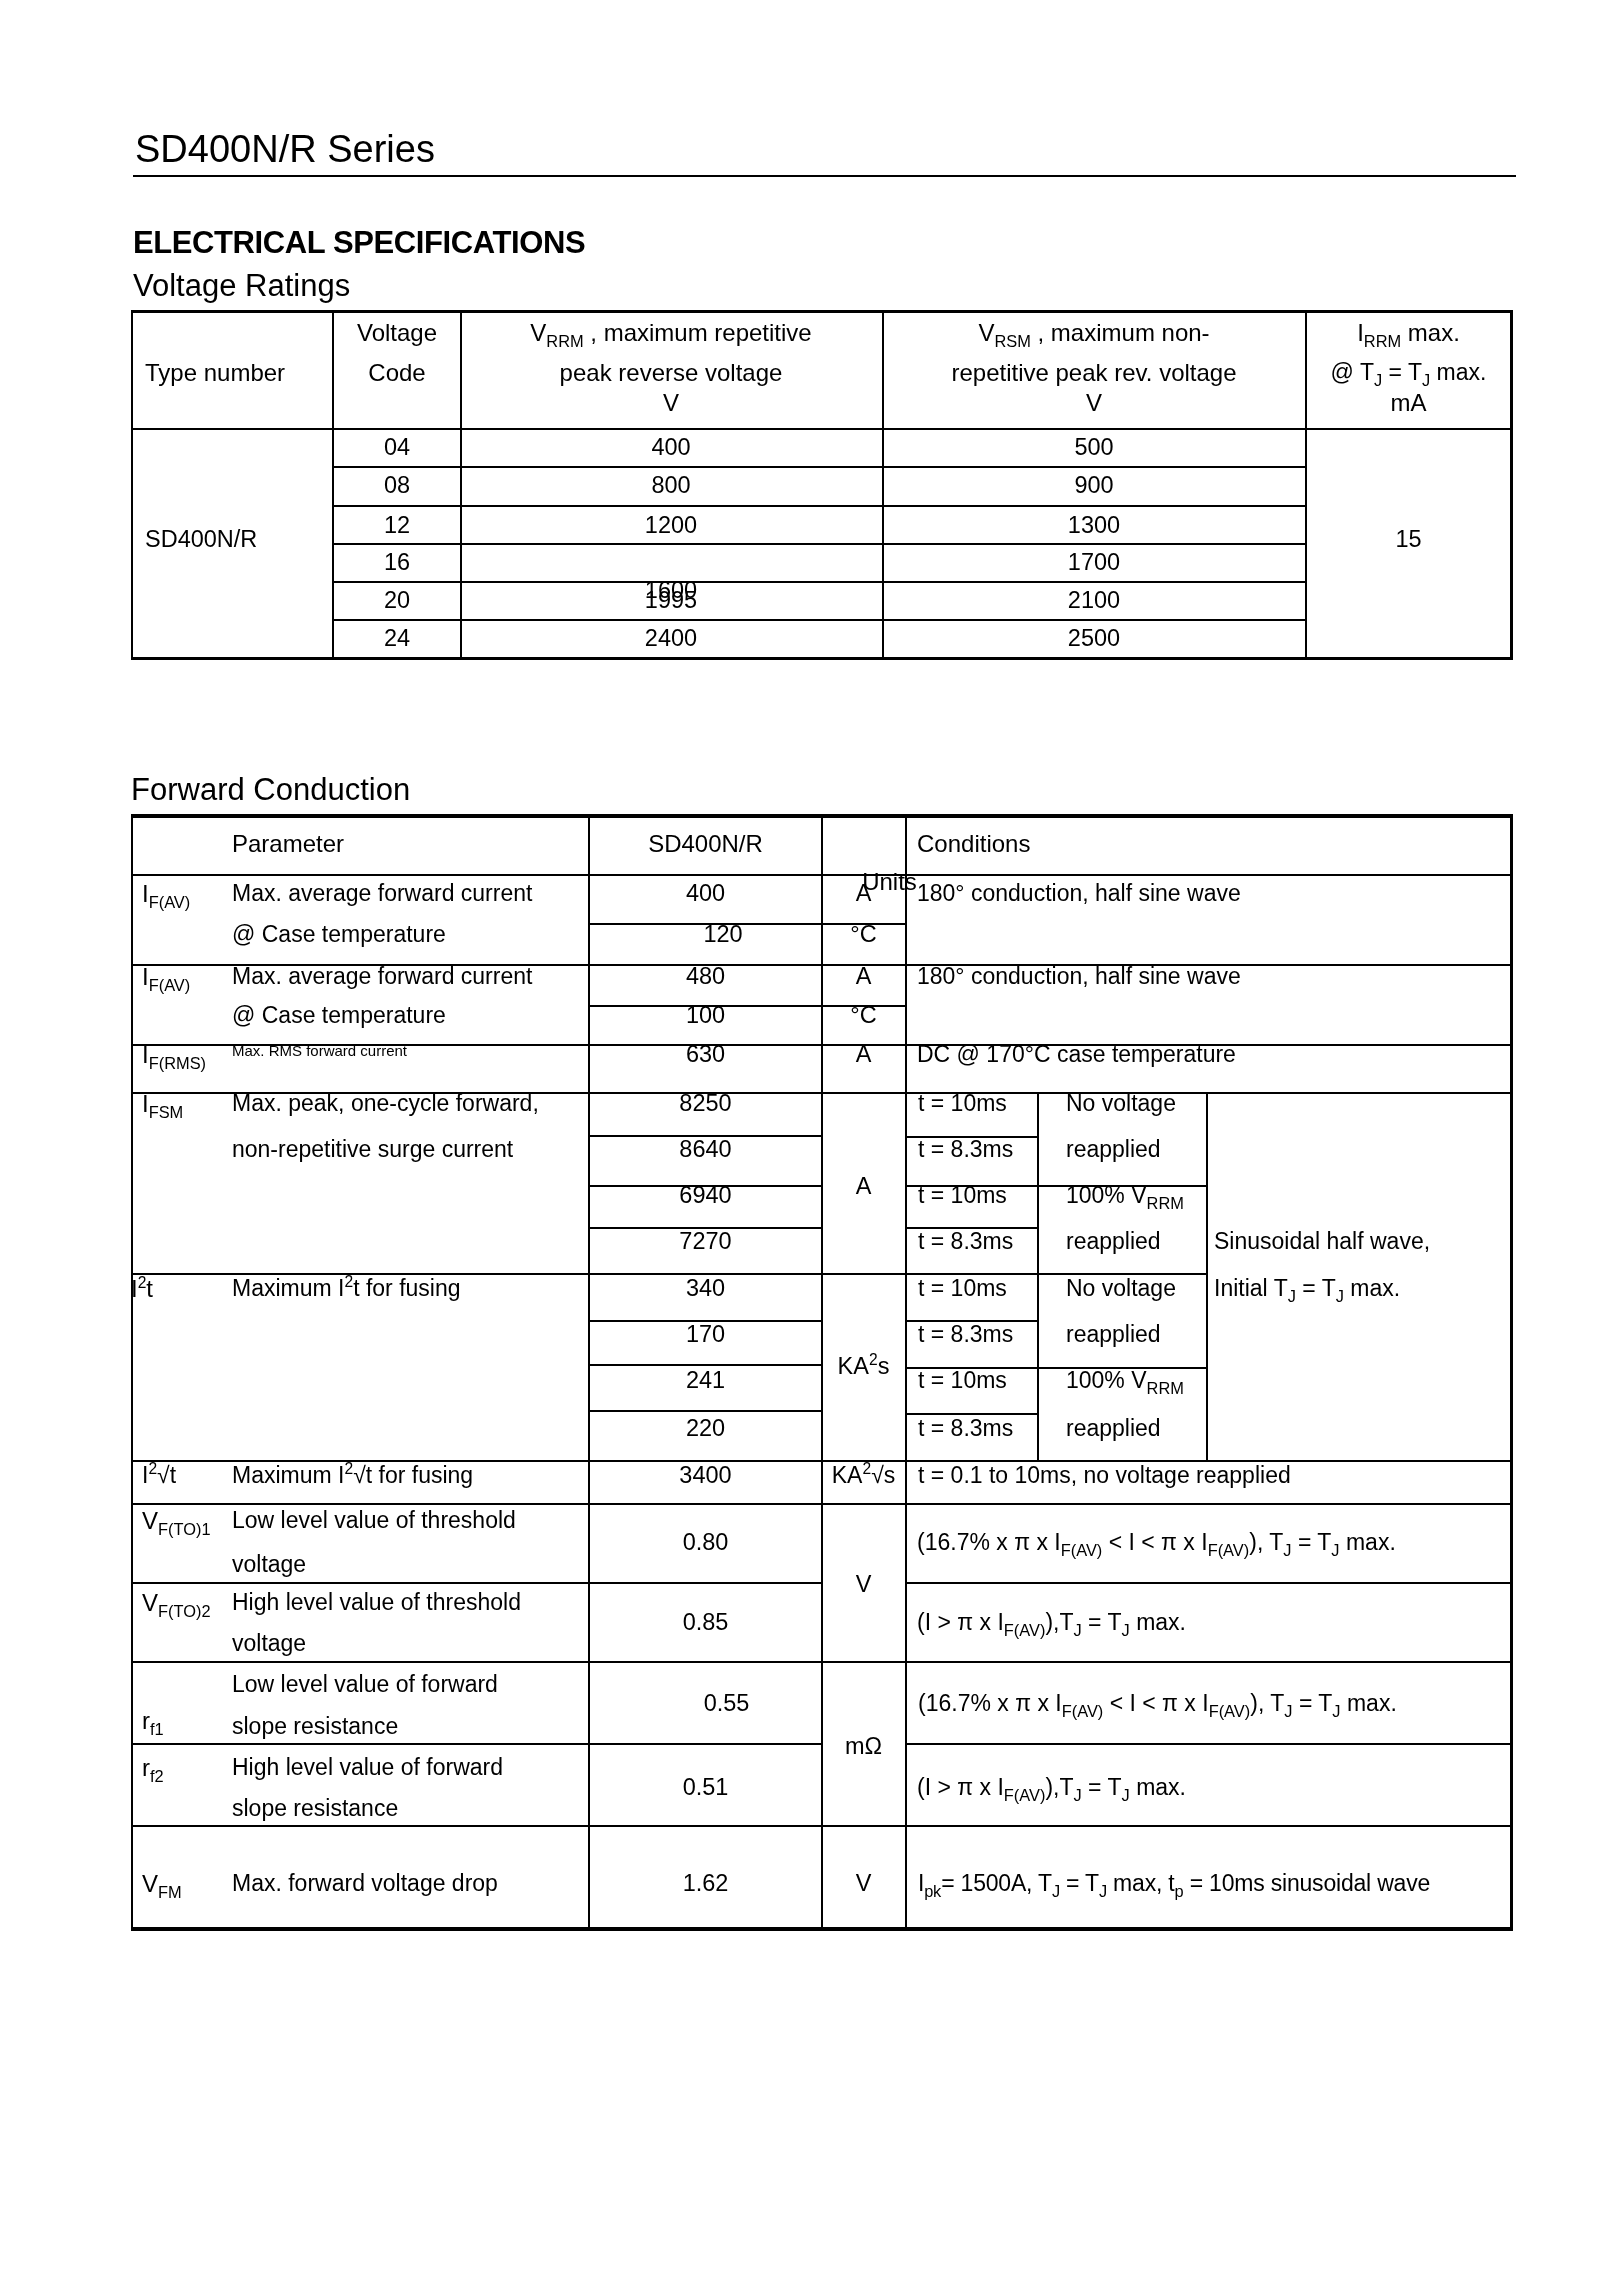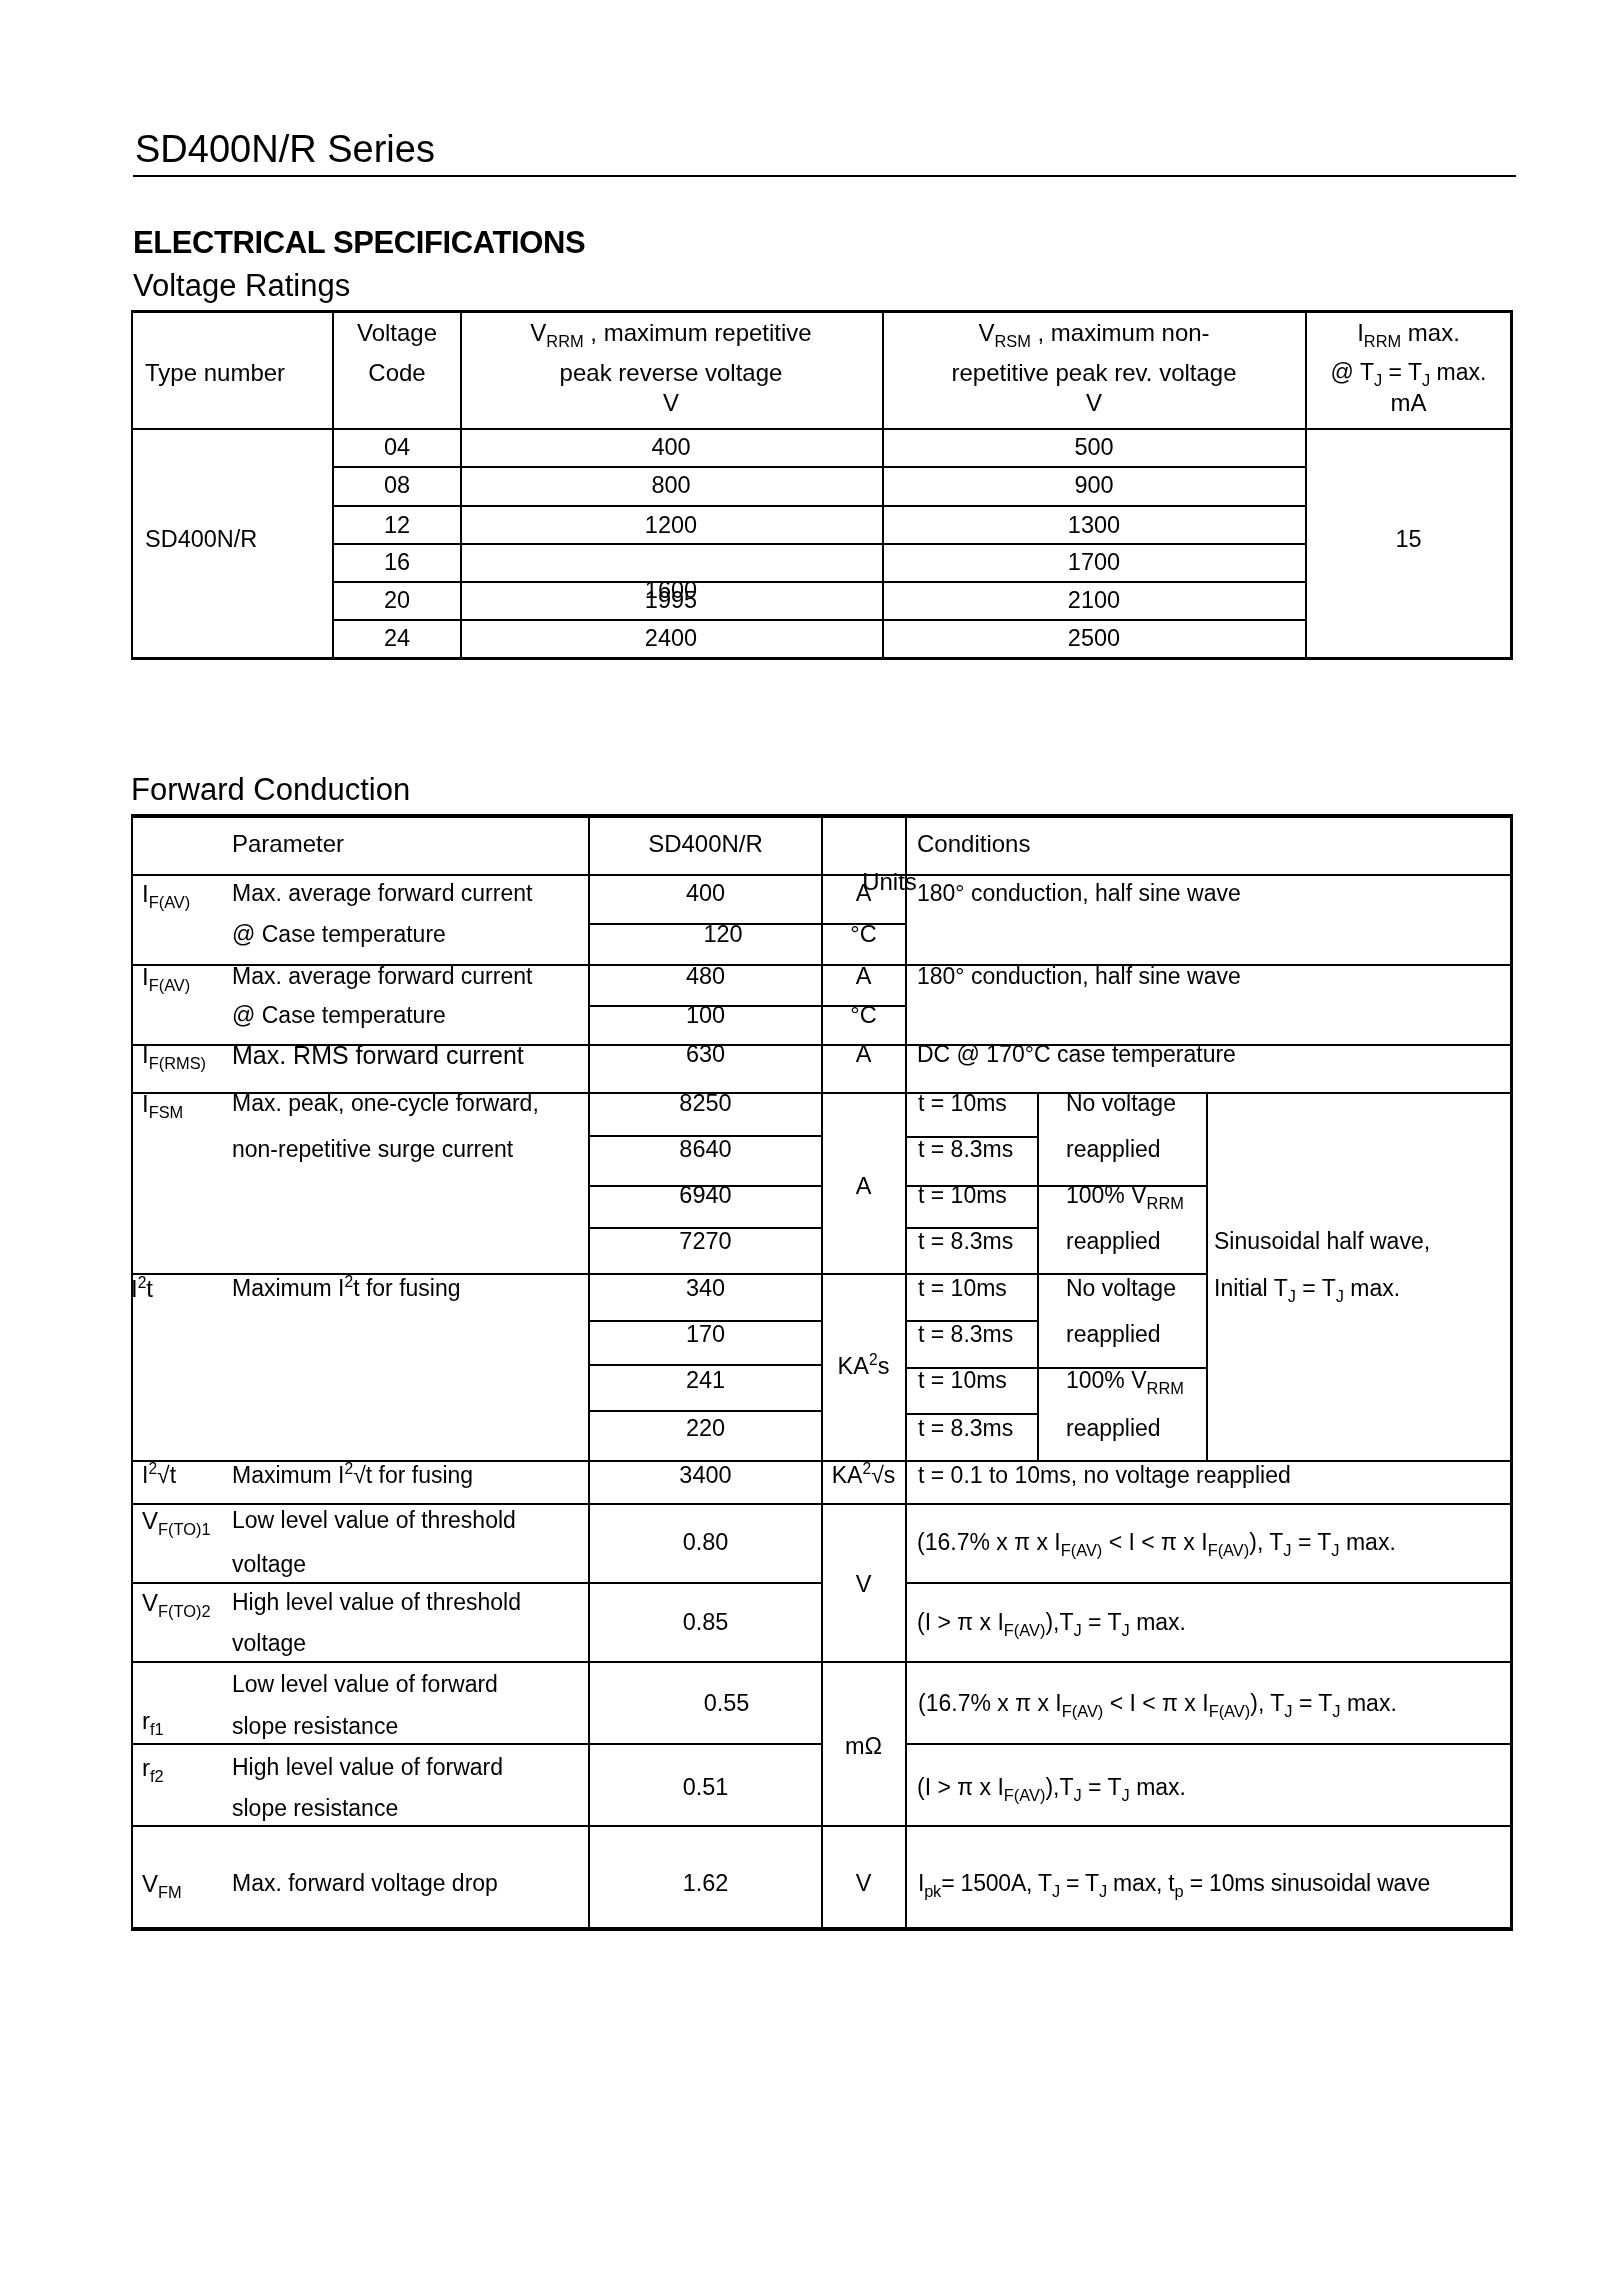--- a/index.html
+++ b/index.html
@@ -165,21 +165,21 @@
     <div class="t" style="left:232px;top:1004px;font-size:23px;">@ Case temperature</div>
     <div class="t c" style="left:590px;width:231px;top:965px;font-size:23.5px;">480</div>
     <div class="t c" style="left:590px;width:231px;top:1004px;font-size:23.5px;">100</div>
     <div class="t c" style="left:822px;width:83px;top:965px;font-size:23.5px;">A</div>
     <div class="t c" style="left:822px;width:83px;top:1004px;font-size:23.5px;">°C</div>
     <div class="t" style="left:917px;top:965px;font-size:23px;">180° conduction, half sine wave</div>
   </div>
 
   <div>
     <div class="t" style="left:142px;top:1043px;"><span>I</span><sub>F(RMS)</sub></div>
-    <div class="t" style="left:232px;top:1043px;font-size:25px;">Max. RMS forward current</div>
+    <div class="t" style="left:232px;top:1043px;font-size:15px;">Max. RMS forward current</div>
     <div class="t c" style="left:590px;width:231px;top:1043px;font-size:23.5px;">630</div>
     <div class="t c" style="left:822px;width:83px;top:1043px;font-size:23.5px;">A</div>
     <div class="t" style="left:917px;top:1043px;font-size:23px;">DC @ 170°C case temperature</div>
   </div>
 
   <div>
     <div class="t" style="left:142px;top:1092px;"><span>I</span><sub>FSM</sub></div>
     <div class="t" style="left:232px;top:1092px;font-size:23px;">Max. peak, one-cycle forward,</div>
     <div class="t" style="left:232px;top:1138px;font-size:23px;">non-repetitive surge current</div>
     <div class="t c" style="left:590px;width:231px;top:1092px;font-size:23.5px;">8250</div>

